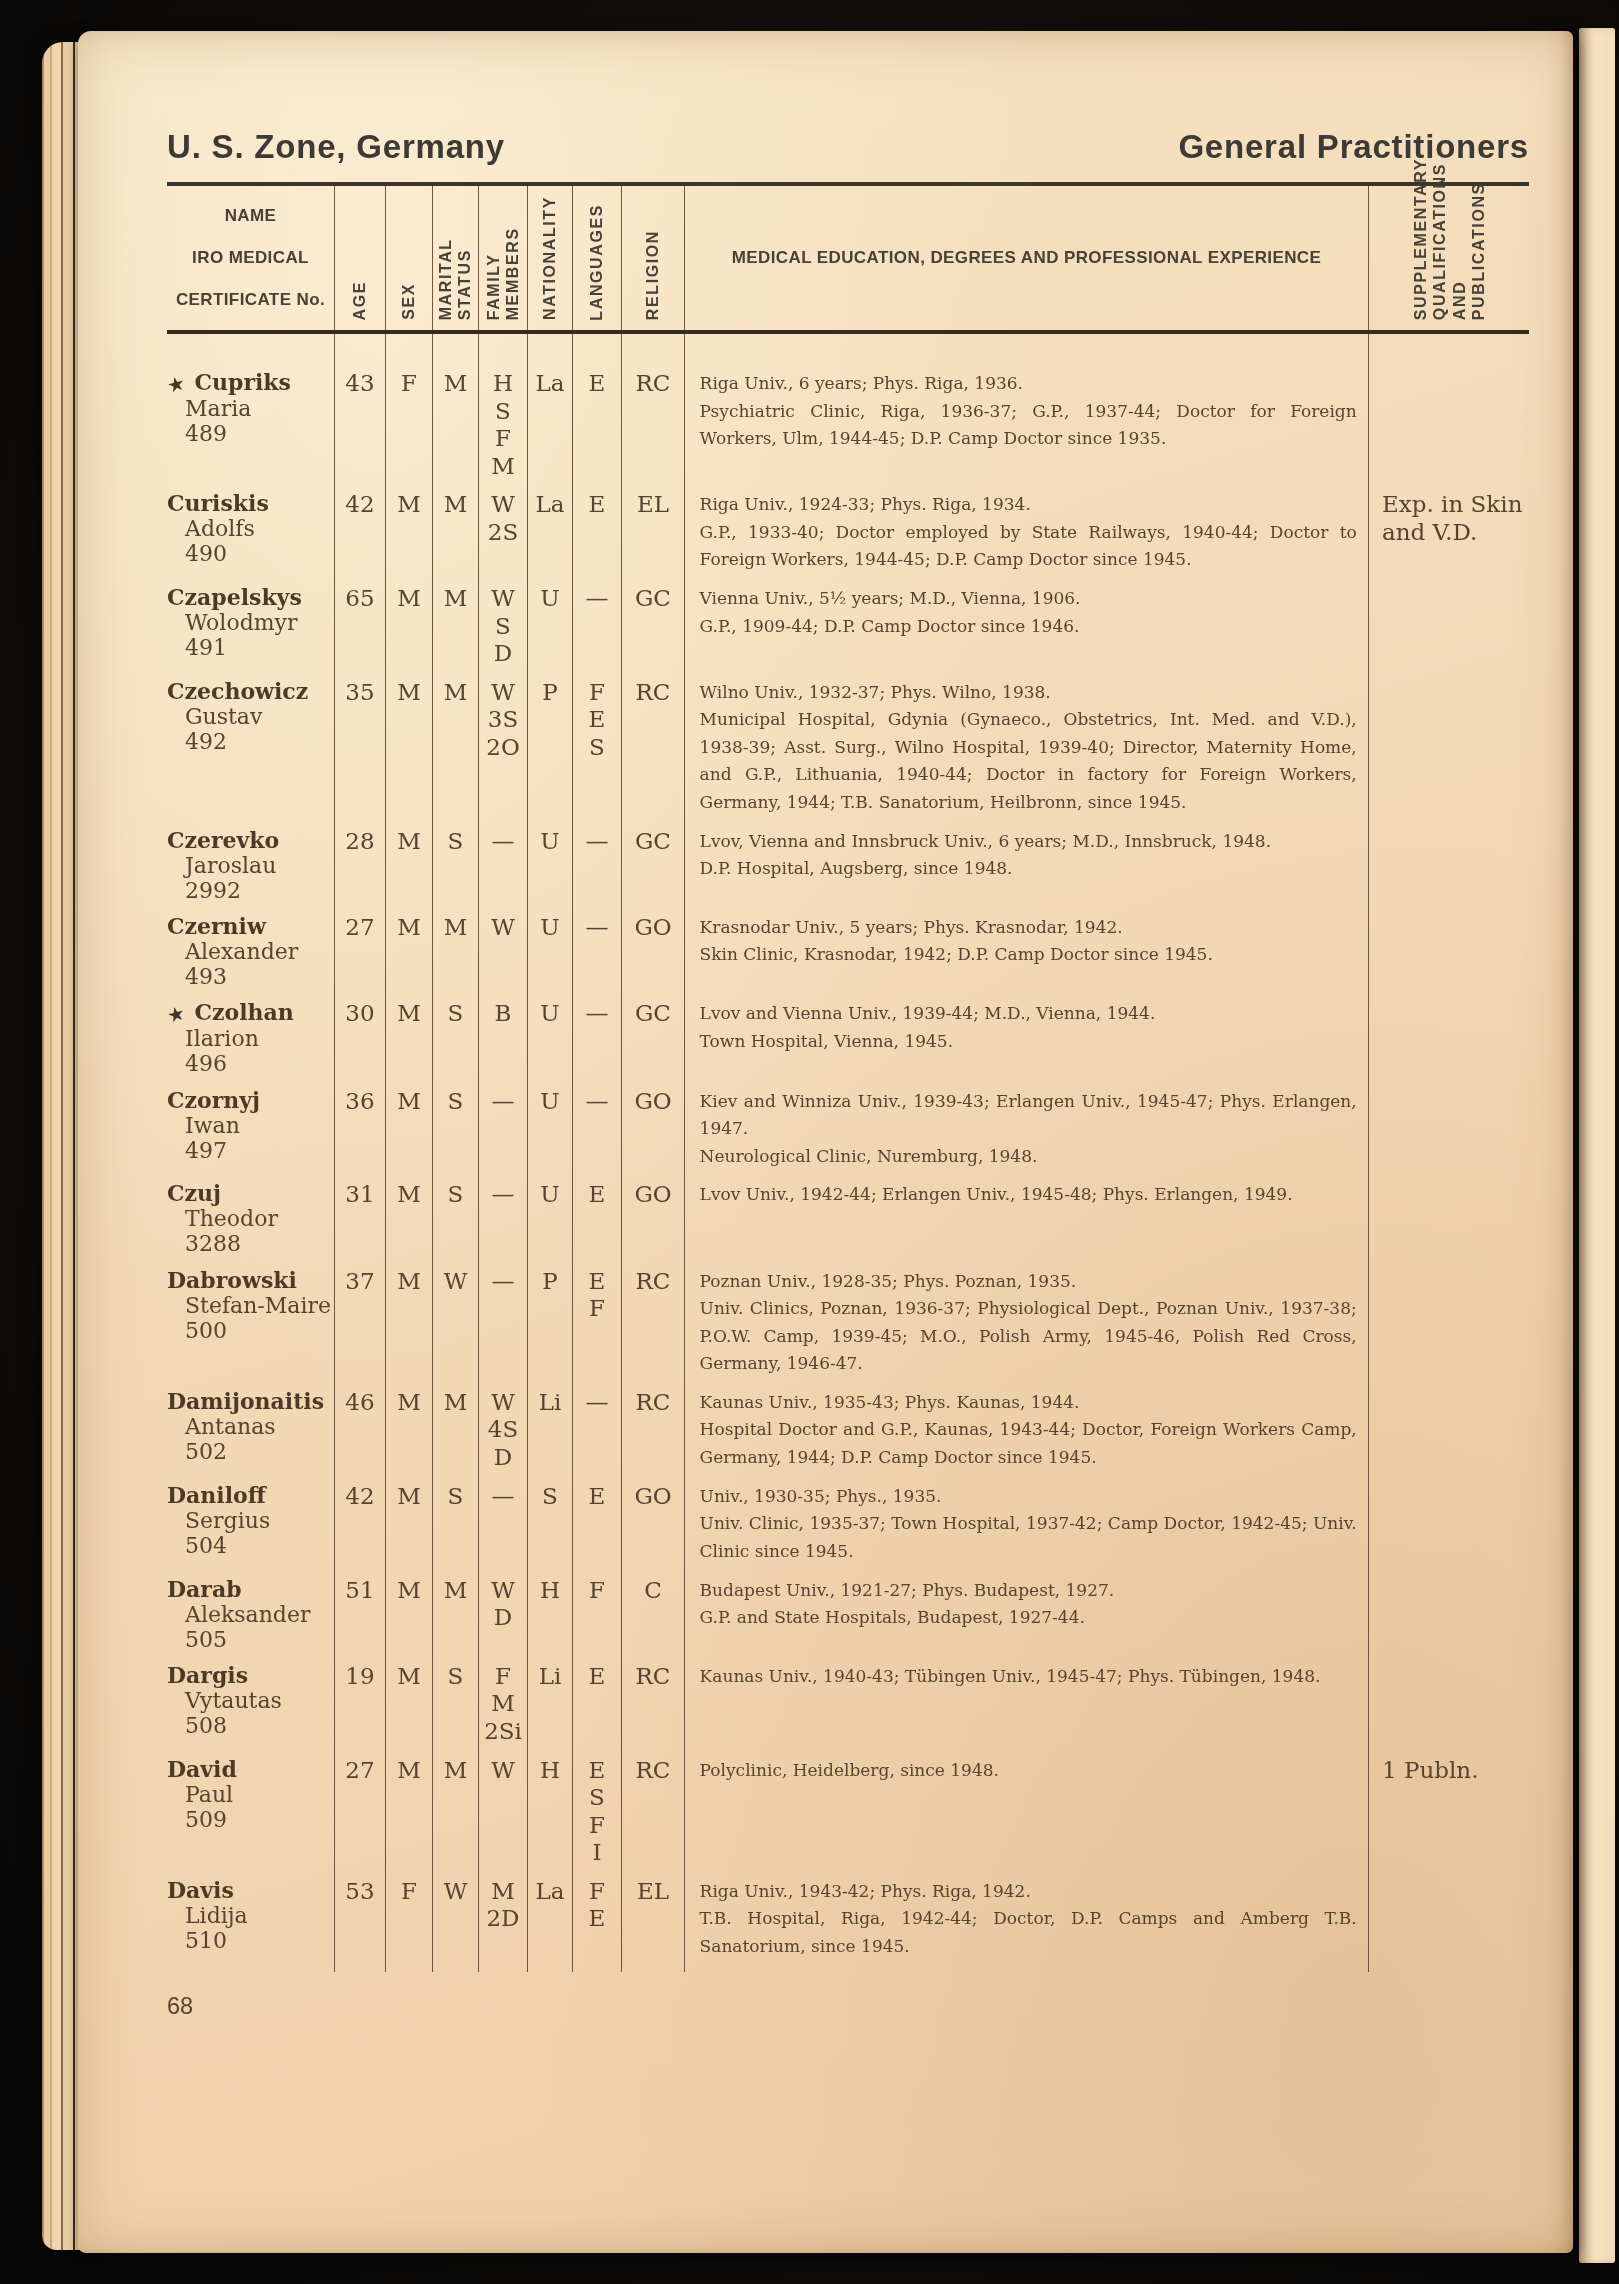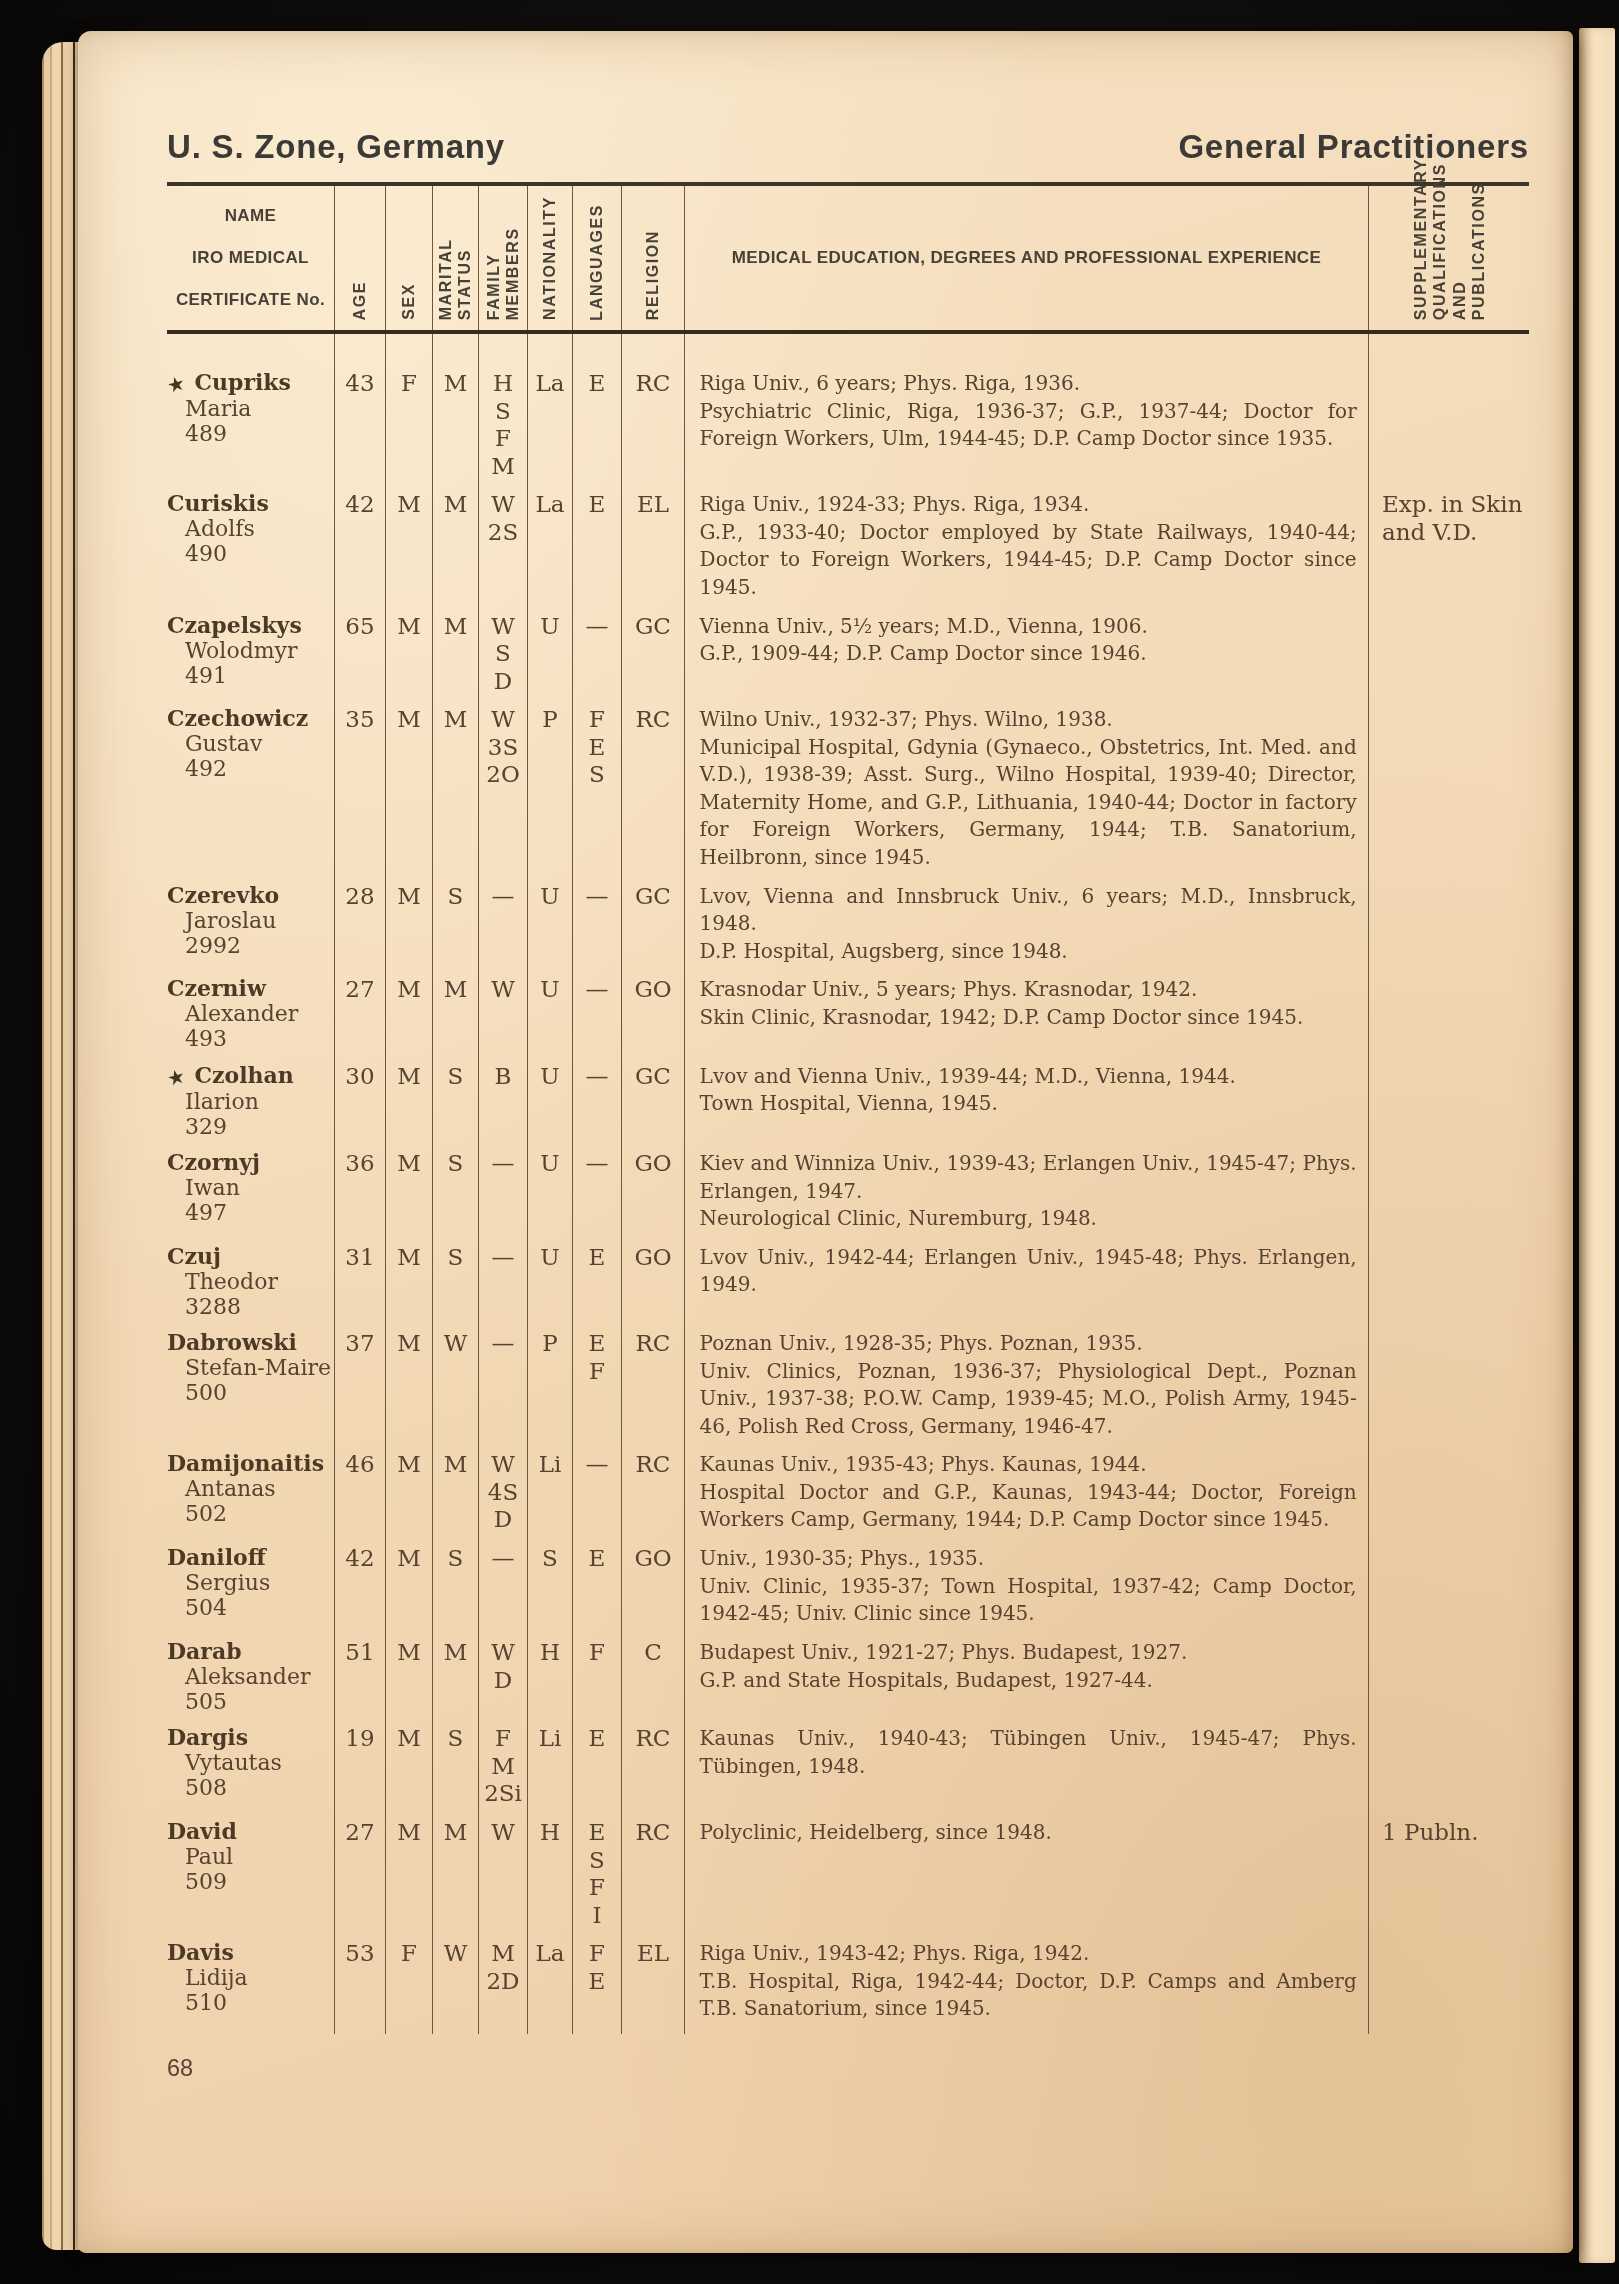--- a/index.html
+++ b/index.html
@@ -82,21 +82,21 @@
 
   .c-name { font-size: 22px; line-height: 25px; }
   .surname-line { font-weight: bold; color: #4c3a27; white-space: nowrap; }
   .star {
     display: inline-block; width: 27.5px; font-size: 20px; color: #42382a;
     transform: rotate(-14deg); font-family: "DejaVu Sans", sans-serif; font-weight: normal;
   }
   .given-line, .cert-line { padding-left: 18px; }
 
   .c-mid { text-align: center; font-size: 23px; line-height: 27.5px; }
-  .c-edu { font-size: 20px; line-height: 27.5px; padding-left: 14.6px; padding-right: 11.3px; }
+  .c-edu { font-size: 17px; line-height: 27.5px; padding-left: 14.6px; padding-right: 11.3px; }
   .edu-para { text-align: justify; }
   .c-sup { font-size: 23px; line-height: 27.5px; padding-left: 13px; padding-right: 4.9px; }
 
   .page-number {
     text-align: left; margin-top: 21px;
     font-family: Liberation Sans, sans-serif;
     font-size: 23.5px; color: #574330;
   }
 </style>
 </head>
@@ -337,21 +337,21 @@
               <div class="edu-para">Skin Clinic, Krasnodar, 1942; D.P. Camp Doctor since 1945.</div>
             </div>
           </div>
     <div class="cell c-sup"><span></span></div>
   </div>
 
   <div class="grid-row">
     <div class="cell no-line c-name">
       <div class="surname-line"><span class="star">★</span><span>Czolhan</span></div>
       <div class="given-line">Ilarion</div>
-      <div class="cert-line">329</div>
+      <div class="cert-line">496</div>
     </div>
     <div class="cell c-mid"><span>30</span></div>
     <div class="cell c-mid"><span>M</span></div>
     <div class="cell c-mid"><span>S</span></div>
     <div class="cell c-mid">
             <div>
               <div class="stack-line">B</div>
             </div>
           </div>
     <div class="cell c-mid"><span>U</span></div>

